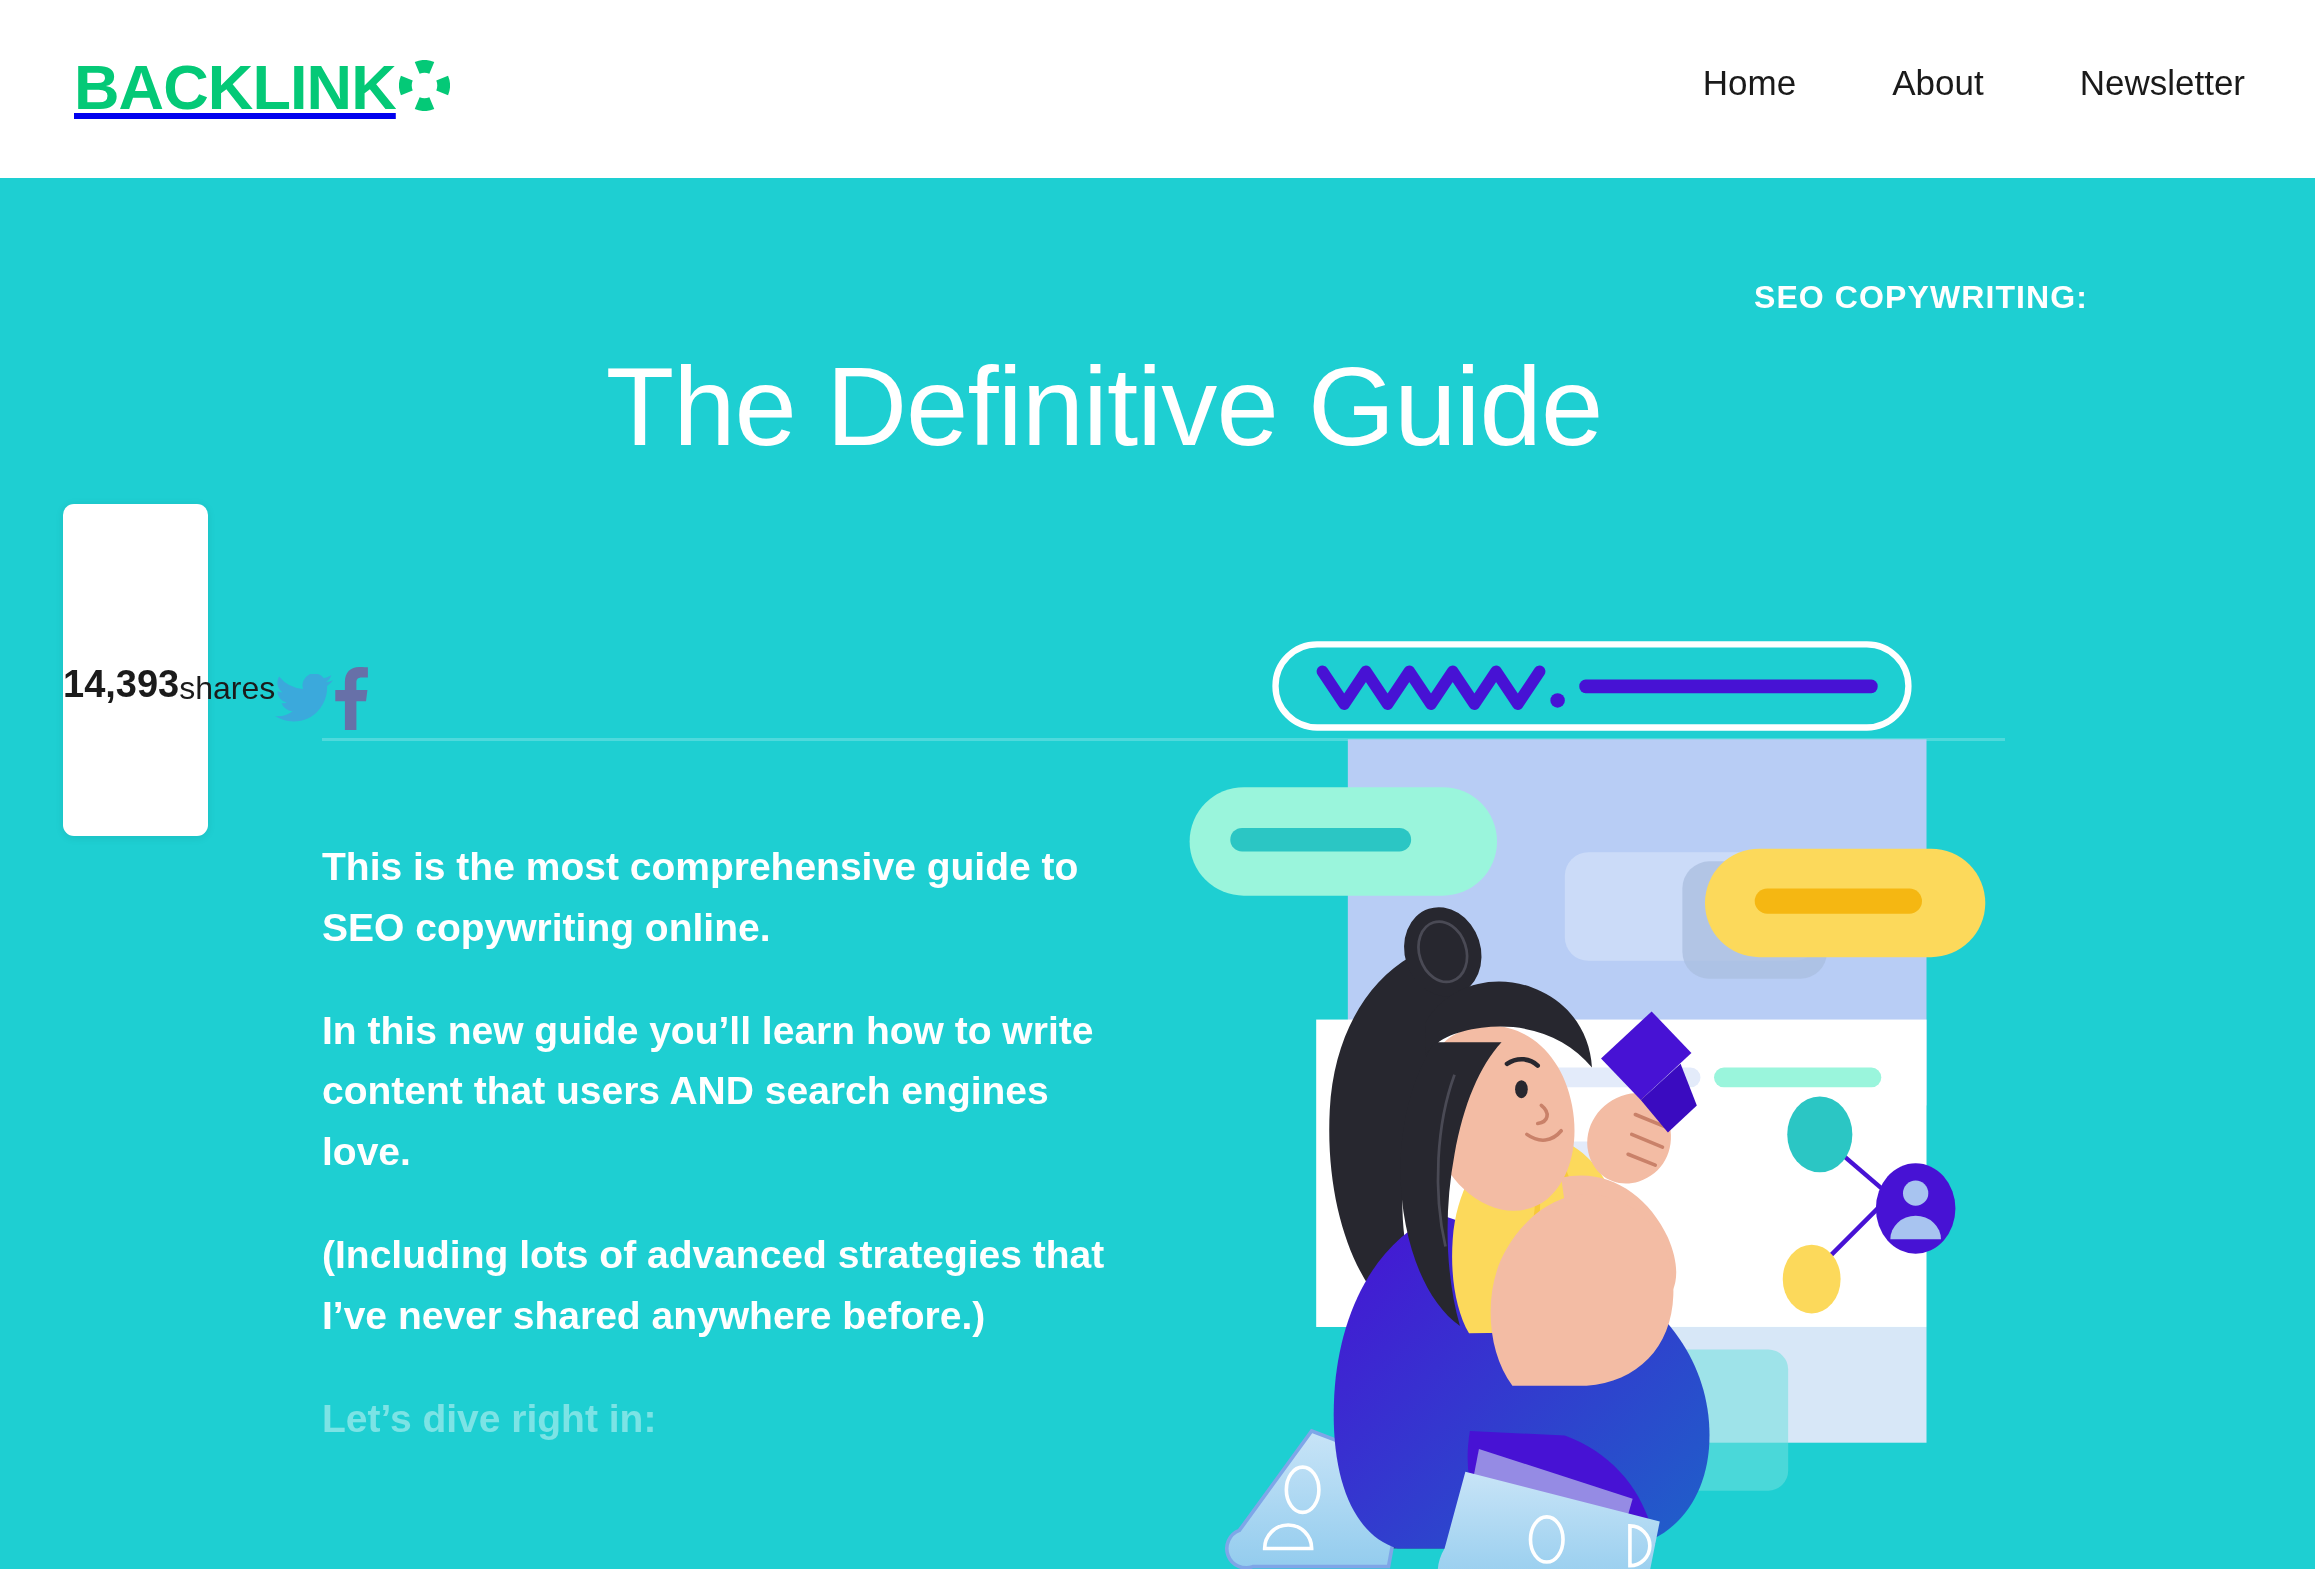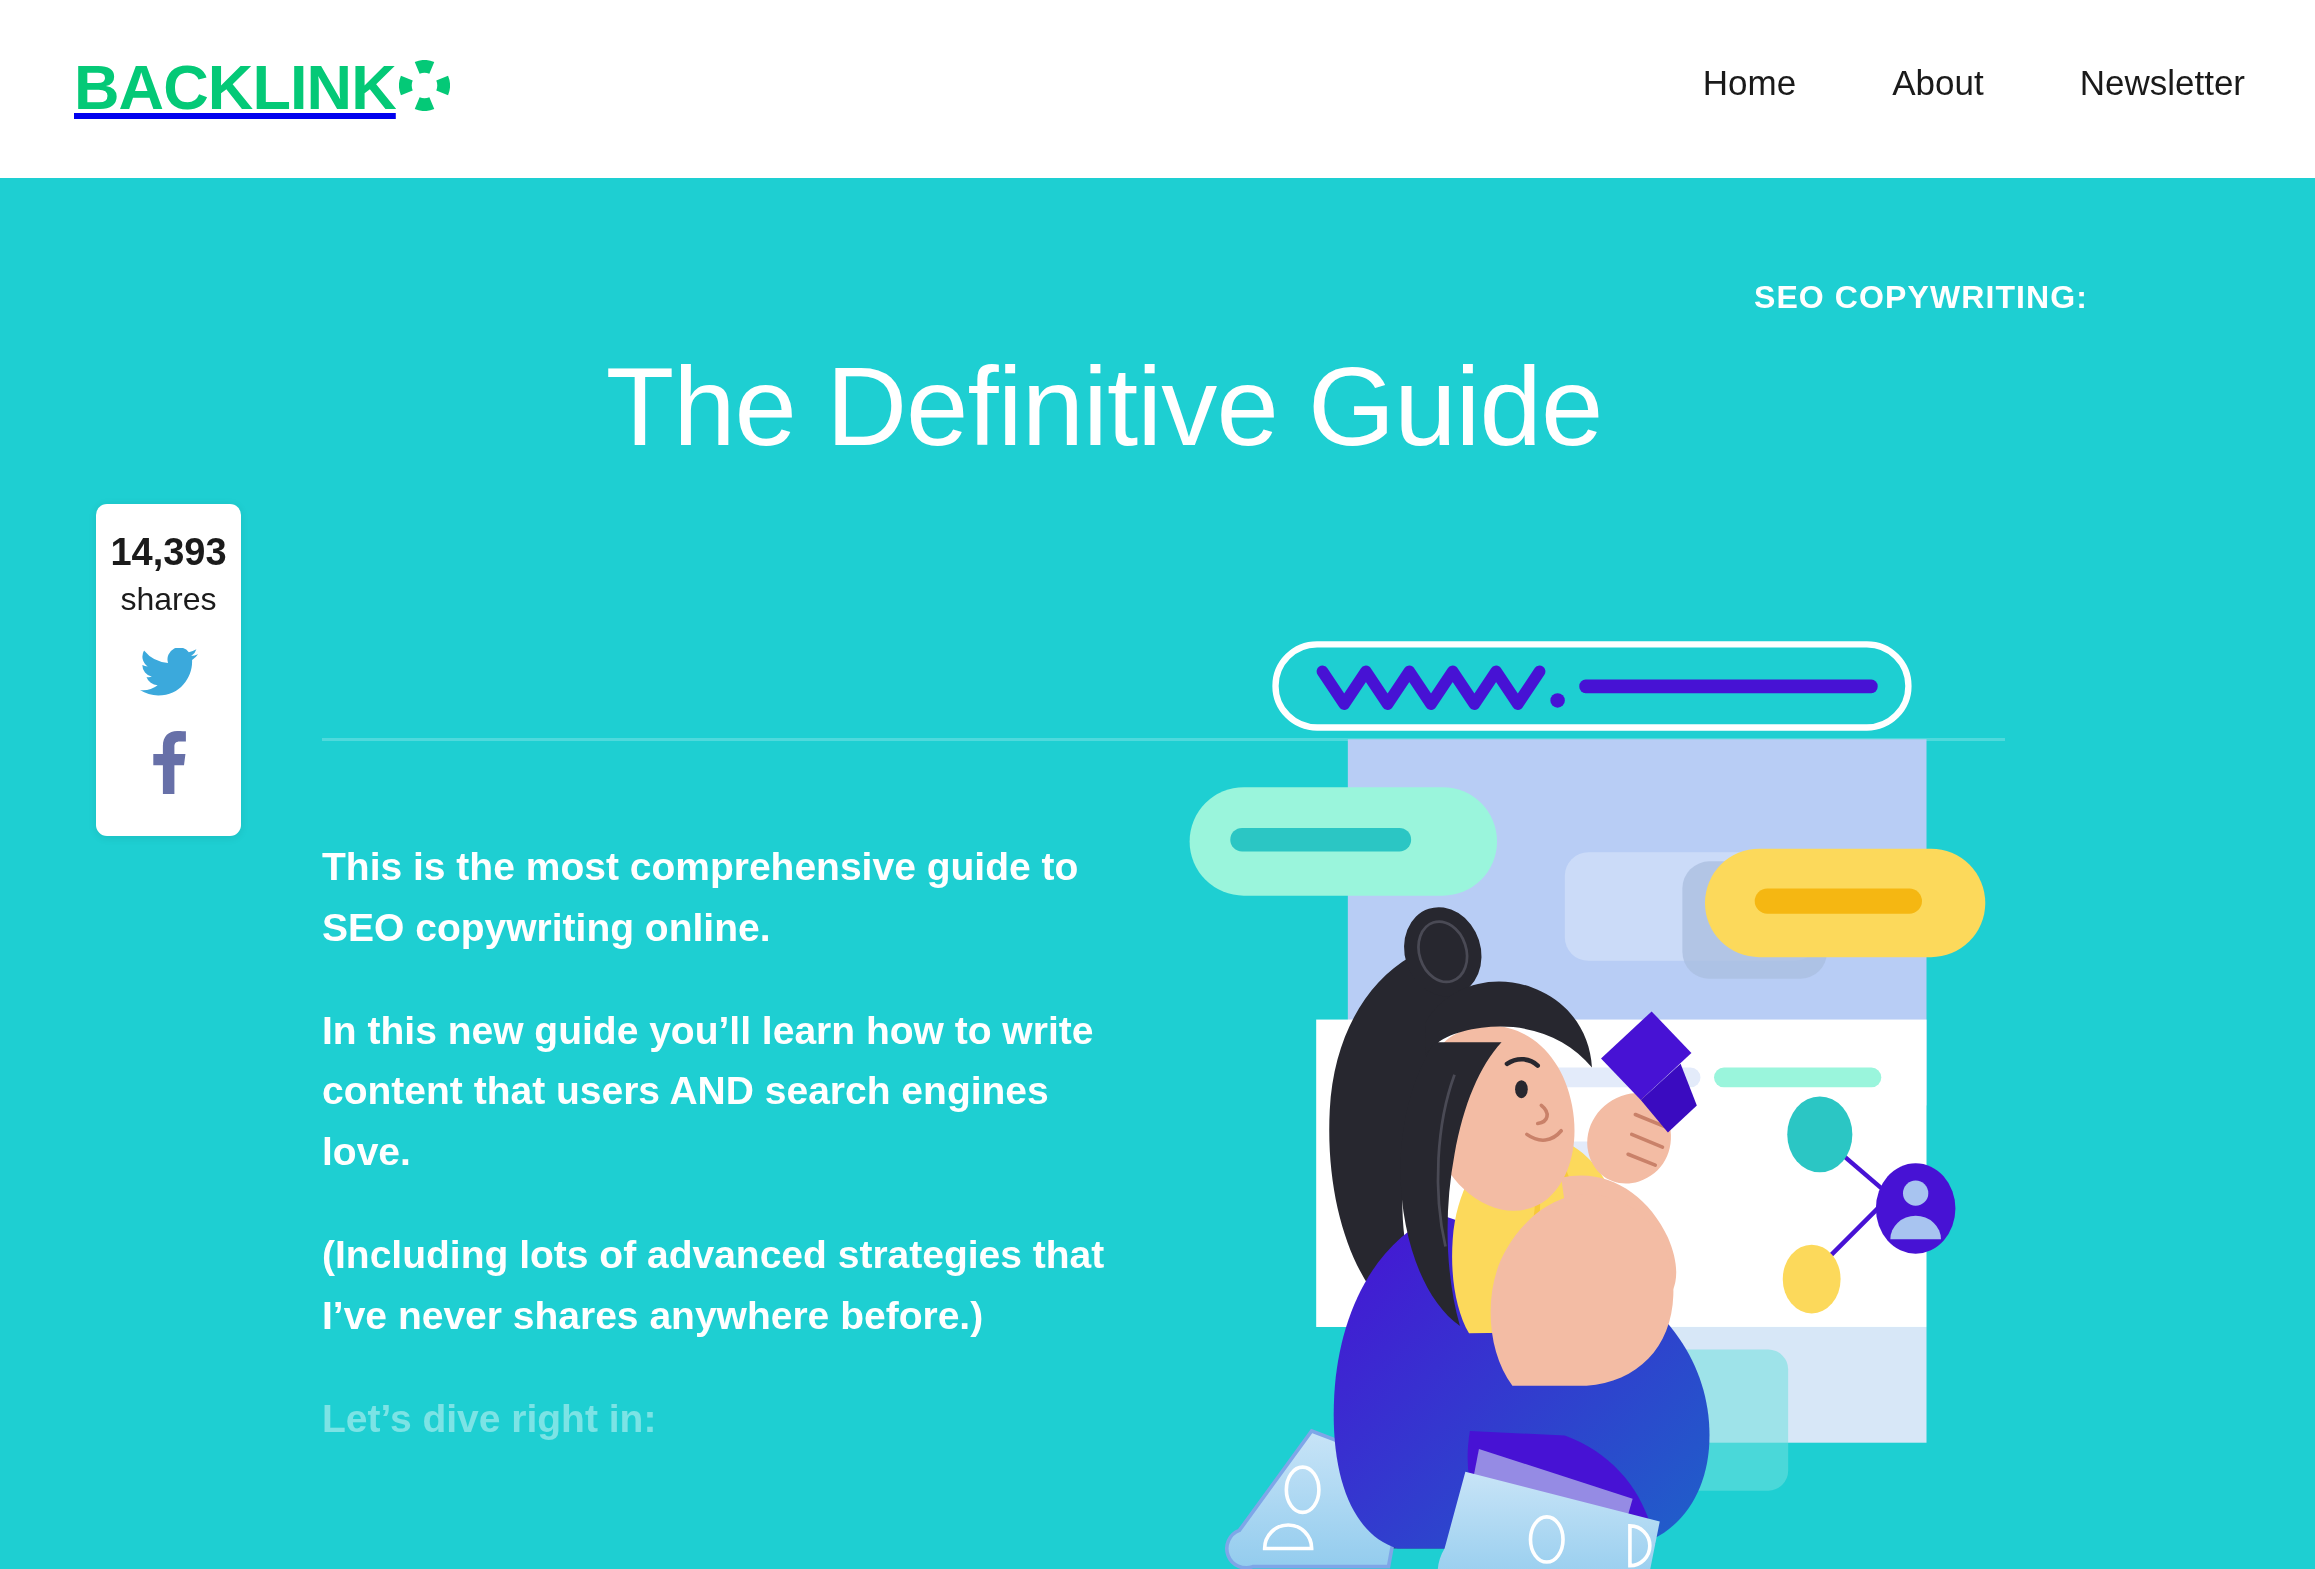--- a/index.html
+++ b/index.html
@@ -99,28 +99,28 @@
     left: 322px;
     width: 1683px;
     height: 2.7px;
     background: rgba(255,255,255,0.22);
   }
 
   
   .share-box {
     position: absolute;
     top: 326px;
-    left: 96px;
+    left: 63px;
     width: 145px;
     height: 332px;
     background: #ffffff;
     border-radius: 11px;
     box-shadow: 0 1.8px 9px rgba(0,0,0,0.08);
     display: flex;
-    flex-direction: column;
+    flex-direction: row;
     align-items: center;
     padding-top: 29px;
   }
   .share-count {
     font-size: 38px;
     font-weight: 700;
     color: #1b1b1b;
     line-height: 1.05;
   }
   .share-label {
@@ -216,21 +216,21 @@
         <svg width="36" height="63" viewBox="0 0 12 21" aria-hidden="true">
           <path fill="#6770A8" d="M7.8 21v-9.6h3.2l.48-3.74H7.8V5.28c0-1.08.3-1.82 1.85-1.82h1.98V.12C11.28.08 10.1 0 8.74 0 5.9 0 3.96 1.74 3.96 4.92v2.74H.77v3.74h3.2V21z"></path>
         </svg>
       </span>
     </a>
   </aside>
 
   <div class="copy">
     <p>This is the most comprehensive guide to SEO copywriting online.</p>
     <p>In this new guide you’ll learn how to write content that users AND search engines love.</p>
-    <p>(Including lots of advanced strategies that I’ve never shares anywhere before.)</p>
+    <p>(Including lots of advanced strategies that I’ve never shared anywhere before.)</p>
     <p class="fade">Let’s dive right in:</p>
   </div>
 
   <figure class="illustration">
     <svg viewBox="0 0 960 1060" aria-hidden="true">
       <defs>
         <linearGradient id="legGrad" x1="0" y1="0" x2="1" y2="1">
           <stop offset="0%" stop-color="#4712D4"></stop>
           <stop offset="100%" stop-color="#1E62C9"></stop>
         </linearGradient>

